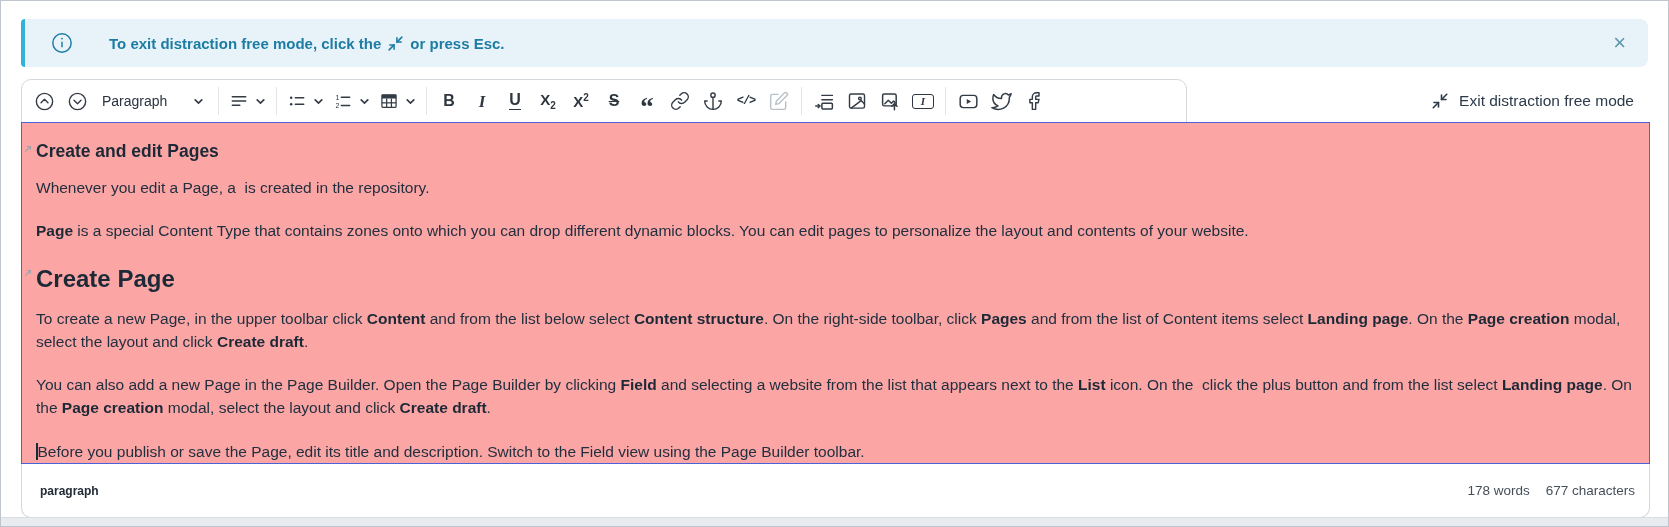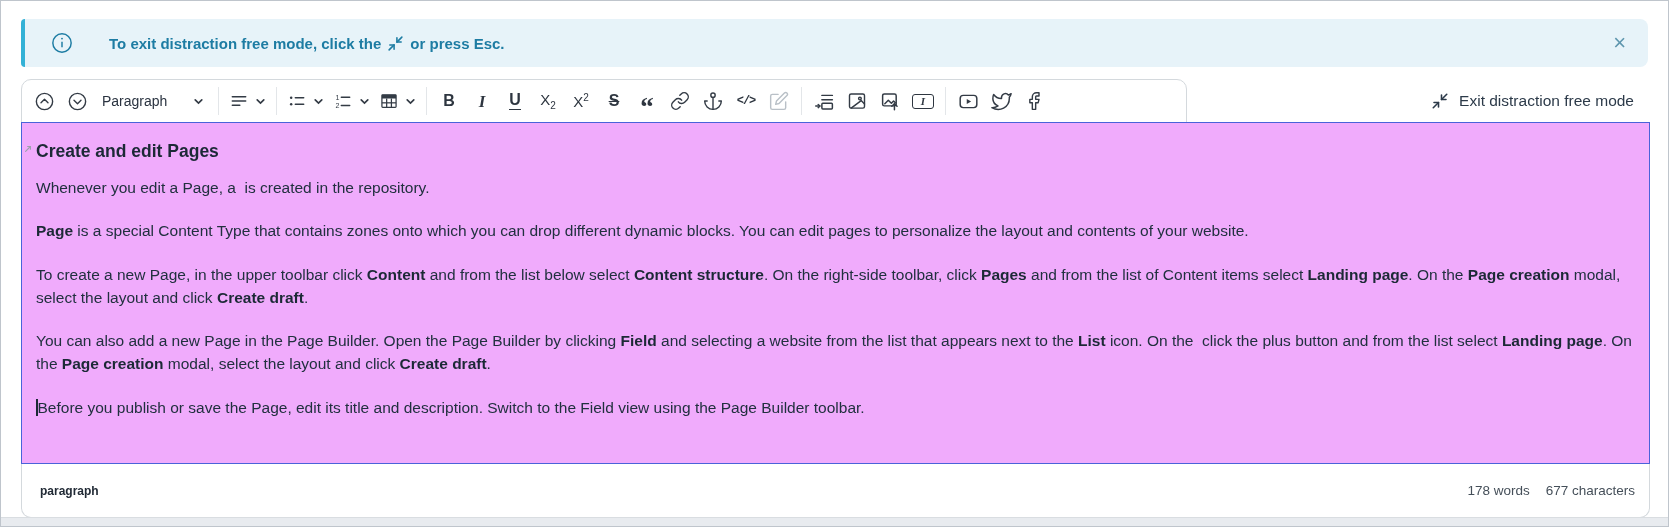--- a/index.html
+++ b/index.html
@@ -37,36 +37,36 @@
   }
   .tbtn.disabled { color:#b9c0c7; }
   .tsep { width:1px; height:28px; background:#e3e6e9; margin:0 5px; flex:none; }
   .dropdown { display:flex; align-items:center; gap:6px; }
   .dd-label { font-size:14px; color:#2a3340; }
   .para-dd { width:118px; justify-content:space-between; padding:0 8px; }
   .glyph { font-size:16px; font-weight:700; color:#2e3640; line-height:1; }
   .glyph.italic { font-family:"Liberation Serif", serif; font-style:italic; font-weight:600; font-size:17px; }
   .glyph.under { font-weight:600; border-bottom:1.5px solid #2e3640; padding-bottom:1px; }
   .glyph.strike { font-weight:600; text-decoration:line-through; }
-  .glyph.sub, .glyph.sup { font-weight:400; font-size:15px; }
+  .glyph.sub, .glyph.sup { font-weight:700; font-size:15px; }
   .glyph sub, .glyph sup { font-size:10px; }
   .glyph.quote { font-size:27px; line-height:0.4; padding-top:12px; font-family:"Liberation Serif", serif; }
   .glyph.code { font-family:"Liberation Mono", monospace; font-size:12px; font-weight:700; letter-spacing:-1px; }
   .fieldbox { border:1.6px solid #2e3640; border-radius:3px; width:22px; height:15px;
     display:flex; align-items:center; justify-content:center;
     font-family:"Liberation Serif", serif; font-style:italic; font-size:11px; font-weight:700; }
   .exit-link {
     position:absolute; right:14px; top:0; height:44px;
     display:flex; align-items:center; gap:10px; cursor:pointer;
     color:#2c3a49; font-size:15.5px;
   }
   
   .content {
     position:absolute; left:20px; top:121px; width:1629px; height:342px;
-    background:#f0abfc; border:1.5px solid #4a63d9; padding:10px 14px;
+    background:#fca5a5; border:1.5px solid #4a63d9; padding:10px 14px;
     overflow:hidden;
   }
   .content h2, .content h3 { position:relative; color:#1c2936; }
   .content h3 { font-size:17.5px; margin:8px 0 14px; }
   .content h2 { font-size:24px; margin:22px 0 14px; }
   .widget-mark { position:absolute; left:-12px; top:3px; color:#9aa2ab; }
   .content p { font-size:15.5px; line-height:1.5; margin:0 0 20px; white-space:pre-wrap; color:#21303f; }
   .content p strong { font-weight:700; color:#1c2936; }
   .caret { display:inline-block; width:1.5px; height:17px; background:#1c2936; vertical-align:-3px; margin-right:0px; }
   
@@ -298,20 +298,28 @@
     <h3>
       <span class="widget-mark">
         <svg width="8" height="9" viewBox="0 0 10 10" fill="none" stroke="#9aa2ab" stroke-width="1.4" stroke-linecap="round">
             <line x1="2" y1="8.5" x2="8" y2="2.5"></line>
             <polyline points="4.5 2.5 8 2.5 8 6"></polyline>
           </svg>
       </span><span>Create and edit Pages</span>
     </h3>
     <p>Whenever you edit a Page, a  is created in the repository.</p>
     <p><strong>Page</strong> is a special Content Type that contains zones onto which you can drop different dynamic blocks. You can edit pages to personalize the layout and contents of your website.</p>
+    <h2>
+      <span class="widget-mark">
+        <svg width="8" height="9" viewBox="0 0 10 10" fill="none" stroke="#9aa2ab" stroke-width="1.4" stroke-linecap="round">
+            <line x1="2" y1="8.5" x2="8" y2="2.5"></line>
+            <polyline points="4.5 2.5 8 2.5 8 6"></polyline>
+          </svg>
+      </span><span>Create Page</span>
+    </h2>
     <p>To create a new Page, in the upper toolbar click <strong>Content</strong> and from the list below select <strong>Content structure</strong>. On the right-side toolbar, click <strong>Pages</strong> and from the list of Content items select <strong>Landing page</strong>. On the <strong>Page creation</strong> modal, select the layout and click <strong>Create draft</strong>.</p>
     <p>You can also add a new Page in the Page Builder. Open the Page Builder by clicking <strong>Field</strong> and selecting a website from the list that appears next to the <strong>List</strong> icon. On the  click the plus button and from the list select <strong>Landing page</strong>. On the <strong>Page creation</strong> modal, select the layout and click <strong>Create draft</strong>.</p>
     <p><span class="caret"></span><span>Before you publish or save the Page, edit its title and description. Switch to the Field view using the Page Builder toolbar.</span></p>
   </div>
 
   <div class="statusbar">
     <span class="block-path">paragraph</span>
     <span class="counts">
       <span>178 words</span>
       <span>677 characters</span>

